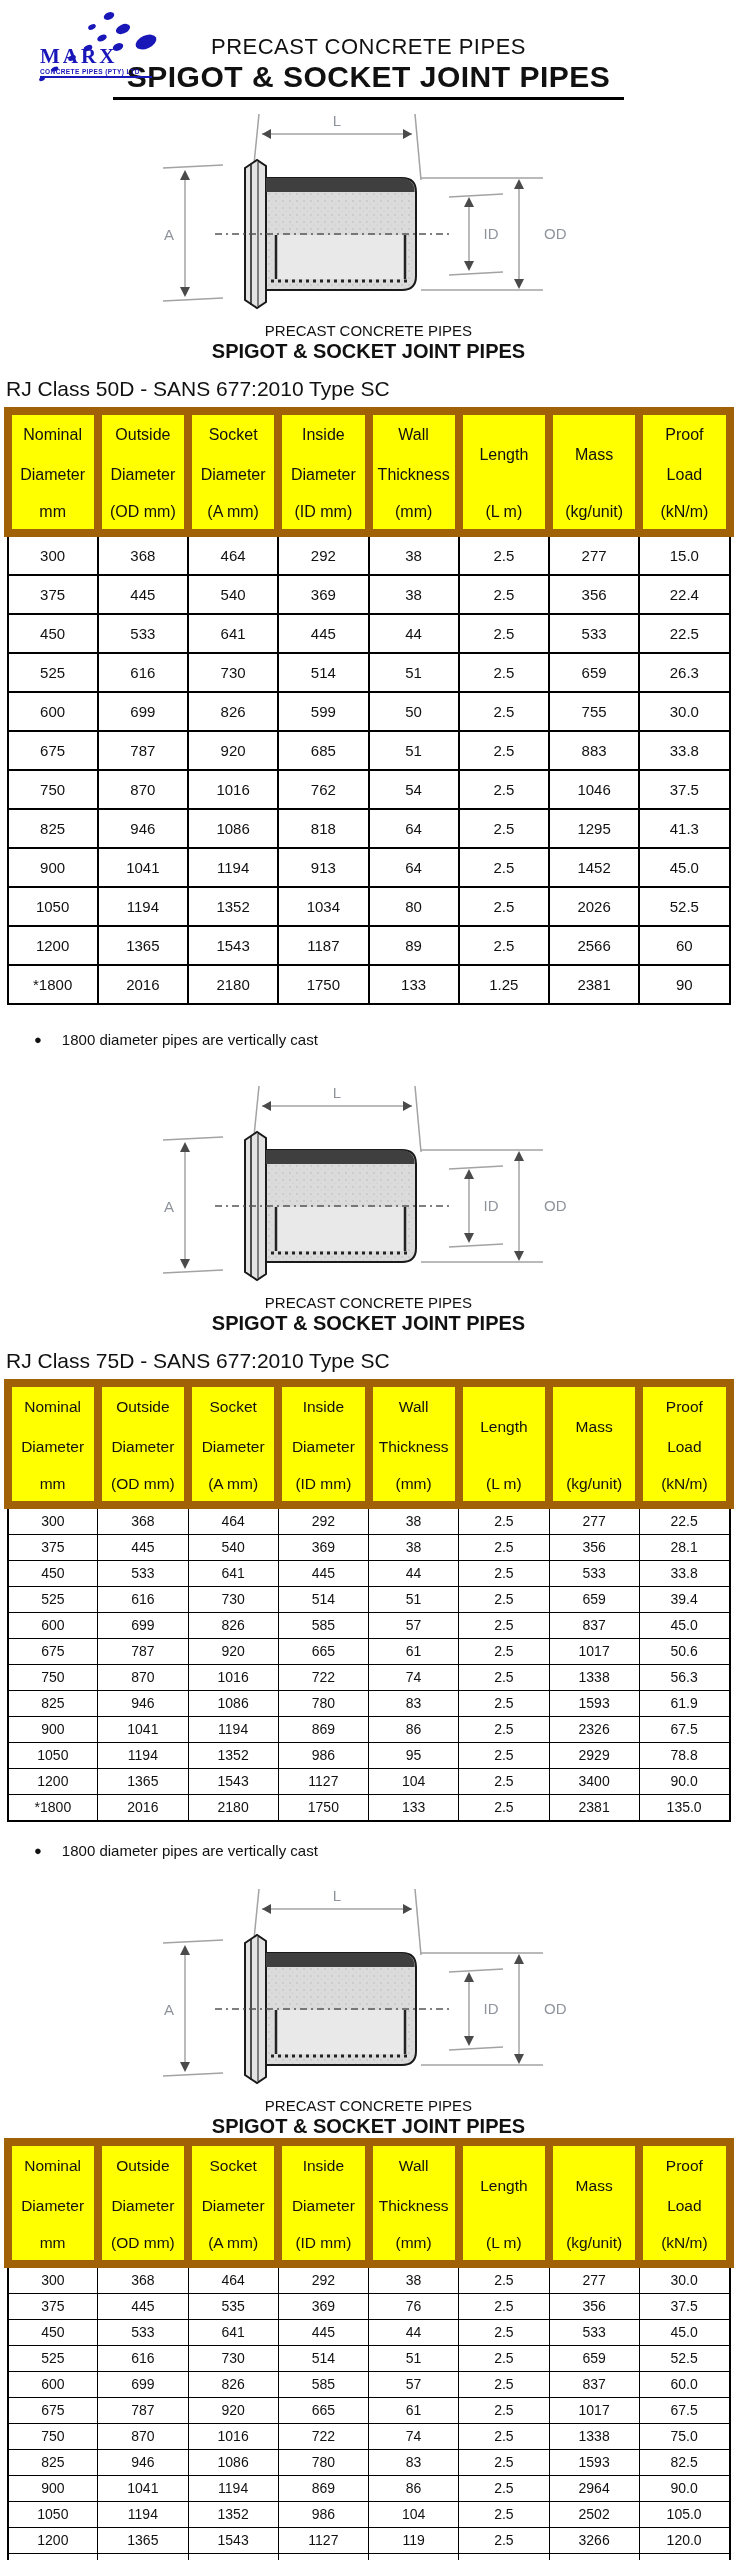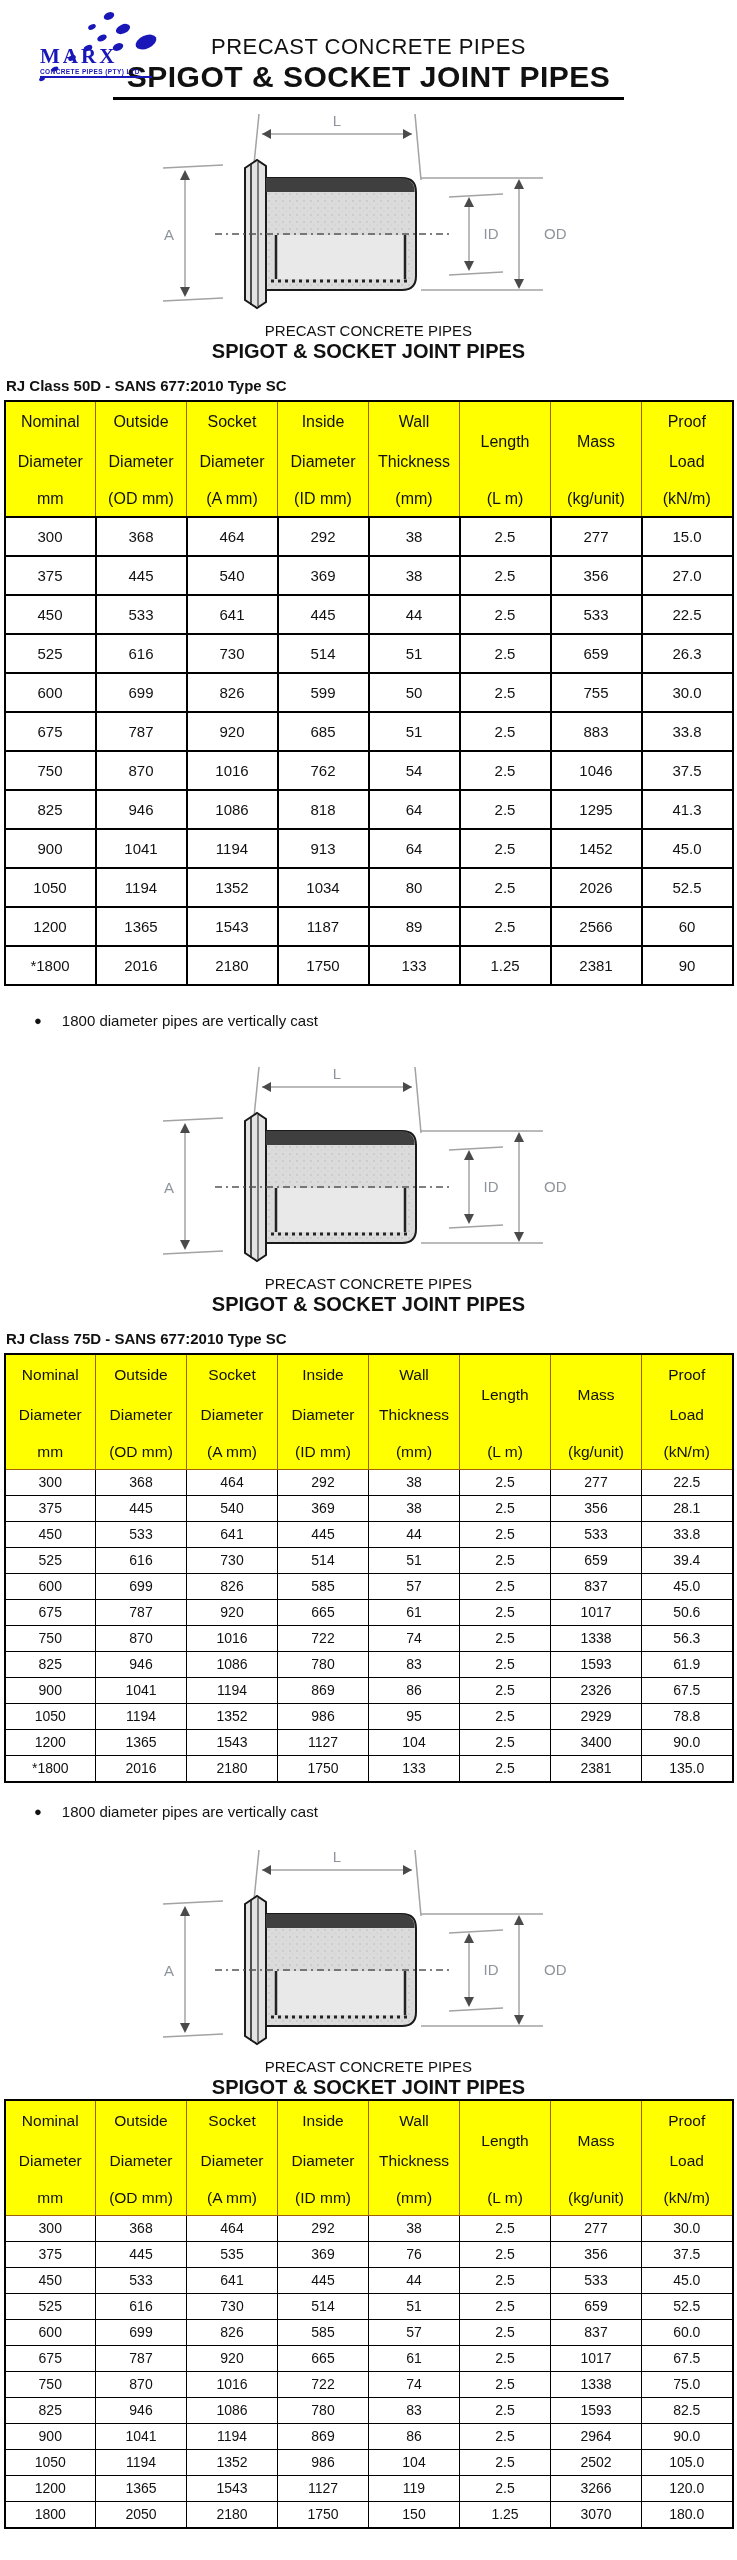--- a/index.html
+++ b/index.html
@@ -32,25 +32,25 @@
 
   
   .diagram-slot{text-align:center;margin-top:8px;height:214px;}
   .dimline{stroke:#a3a3a3;stroke-width:1.5;fill:none;}
   .dimhead{fill:#4a4a4a;}
   .dimtxt{fill:#8f949c;font-size:15px;font-family:"Liberation Sans",sans-serif;}
 
   
   .sub1{text-align:center;font-size:15px;margin-top:0;}
   .sub2{text-align:center;font-size:20px;font-weight:bold;margin-top:1px;}
-  .class-heading{font-size:15px;font-weight:bold;text-align:left;margin:14px 0 6px 6px;}
+  .class-heading{font-size:21px;font-weight:normal;text-align:left;margin:14px 0 6px 6px;}
 
   
   table{border-collapse:collapse;width:730px;margin:0 auto;table-layout:fixed;border:2px solid #000;}
-  th{background:#ffff00;border:1px solid #a16207;font-weight:normal;padding:0;vertical-align:top;}
+  th{background:#ffff00;border:8px solid #a16207;font-weight:normal;padding:0;vertical-align:top;}
   td{text-align:center;background:#fff;}
   .tbl-tall th{font-size:16px;}
   .tbl-tall td{height:35px;border:2px solid #000;font-size:15px;}
   .tbl-compact th{font-size:15.5px;}
   .tbl-compact td{height:23px;border:1px solid #000;font-size:14px;}
   .hl{height:40px;display:flex;align-items:center;justify-content:center;}
   .hl2{height:80px;display:flex;align-items:center;justify-content:center;}
   .hu{height:34px;display:flex;align-items:center;justify-content:center;text-align:center;}
 
   
@@ -201,21 +201,21 @@
             <td>15.0</td>
           </tr>
           <tr>
             <td>375</td>
             <td>445</td>
             <td>540</td>
             <td>369</td>
             <td>38</td>
             <td>2.5</td>
             <td>356</td>
-            <td>27.0</td>
+            <td>22.4</td>
           </tr>
           <tr>
             <td>450</td>
             <td>533</td>
             <td>641</td>
             <td>445</td>
             <td>44</td>
             <td>2.5</td>
             <td>533</td>
             <td>22.5</td>

